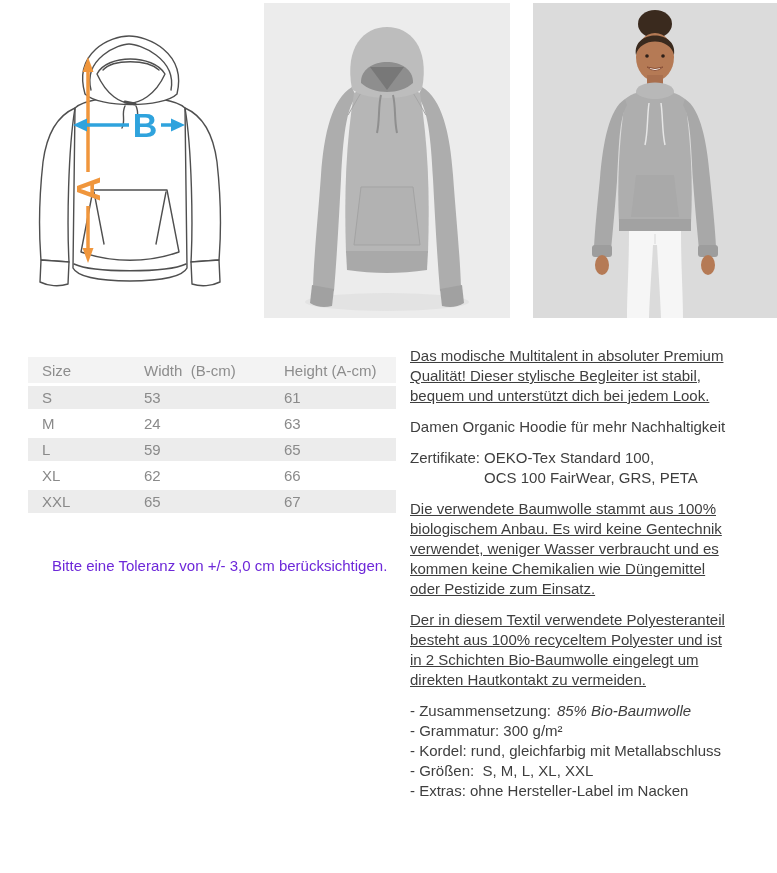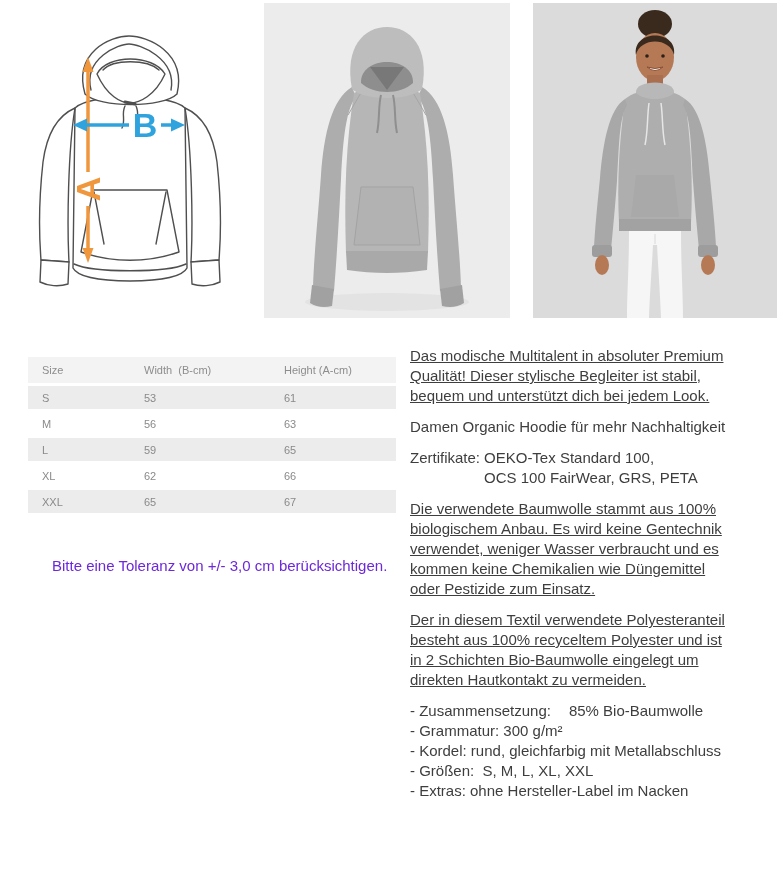--- a/index.html
+++ b/index.html
@@ -4,36 +4,36 @@
 <style>
   html,body{margin:0;padding:0;background:#fff;}
   .canvas{position:relative;width:777px;height:873px;background:#ffffff;overflow:hidden;
           font-family:"Liberation Sans",sans-serif;-webkit-font-smoothing:antialiased;}
   .img{position:absolute;}
   .img svg{display:block;width:100%;height:100%;}
   .diagram{left:33px;top:30px;width:210px;height:262px;}
   .product{left:264px;top:3px;width:246px;height:315px;}
   .model{left:533px;top:3px;width:244px;height:315px;}
 
-  .size-table{position:absolute;left:28px;top:357px;width:368px;font-size:11px;color:#8a8a8a;}
+  .size-table{position:absolute;left:28px;top:357px;width:368px;font-size:15px;color:#8a8a8a;}
   .trow{display:grid;grid-template-columns:102px 140px 1fr;align-items:center;
         padding-left:14px;height:23px;margin-bottom:3px;background:#ececec;}
   .trow.thead{background:#f3f3f3;height:26px;color:#8d8d8d;}
   .trow.even{background:#ffffff;}
   .tc{white-space:pre-wrap;}
 
   .tolerance{position:absolute;left:52px;top:557px;font-size:15px;color:#6d28d9;}
 
   .desc{position:absolute;left:410px;top:346px;width:356px;font-size:15px;line-height:20px;color:#3e3e3e;}
   .para{margin:0 0 11px;}
   .pre{white-space:pre-line;text-decoration:underline;}
   .keep{white-space:pre-wrap;}
   .flexrow{display:flex;align-items:flex-start;}
   .certlist{margin-left:4px;}
-  .complist{margin-left:18px;}
+  .complist{margin-left:6px;font-style:italic;}
 </style>
 </head>
 <body>
 
 <div class="canvas">
 
   <div class="img diagram">
     <svg viewBox="0 0 210 262">
       <g fill="#ffffff" stroke="#4f4f4f" stroke-width="1.4" stroke-linejoin="round" stroke-linecap="round">
 
@@ -134,21 +134,21 @@
       <div class="tc">Width  (B-cm)</div>
       <div class="tc">Height (A-cm)</div>
     </div>
     <div class="trow">
       <div class="tc">S</div>
       <div class="tc">53</div>
       <div class="tc">61</div>
     </div>
     <div class="trow even">
       <div class="tc">M</div>
-      <div class="tc">56</div>
+      <div class="tc">24</div>
       <div class="tc">63</div>
     </div>
     <div class="trow">
       <div class="tc">L</div>
       <div class="tc">59</div>
       <div class="tc">65</div>
     </div>
     <div class="trow even">
       <div class="tc">XL</div>
       <div class="tc">62</div>

